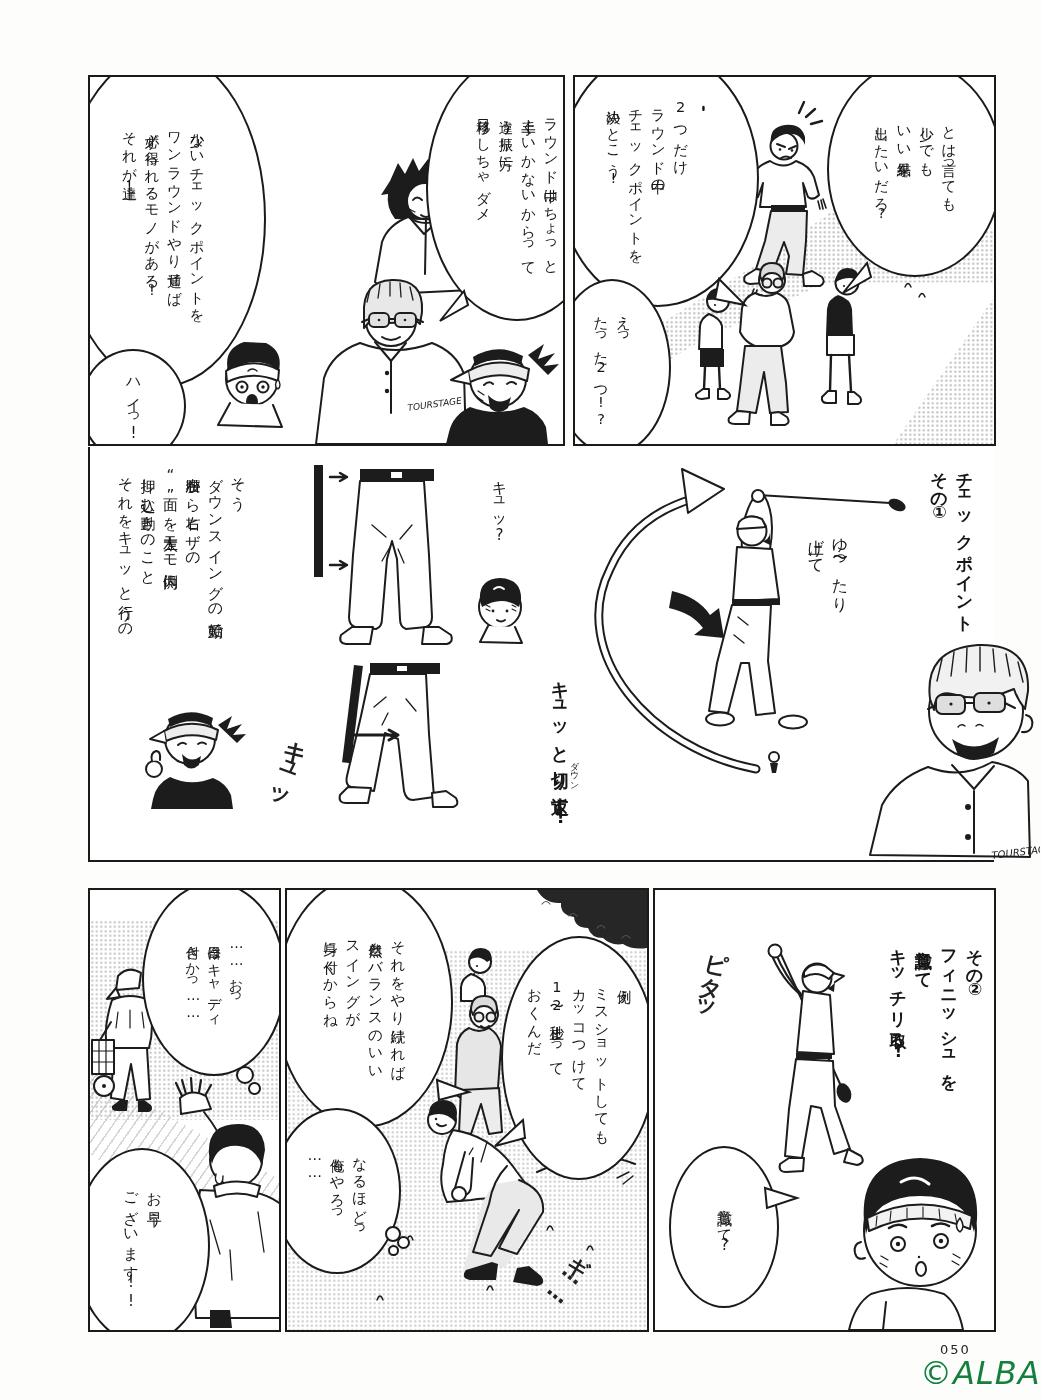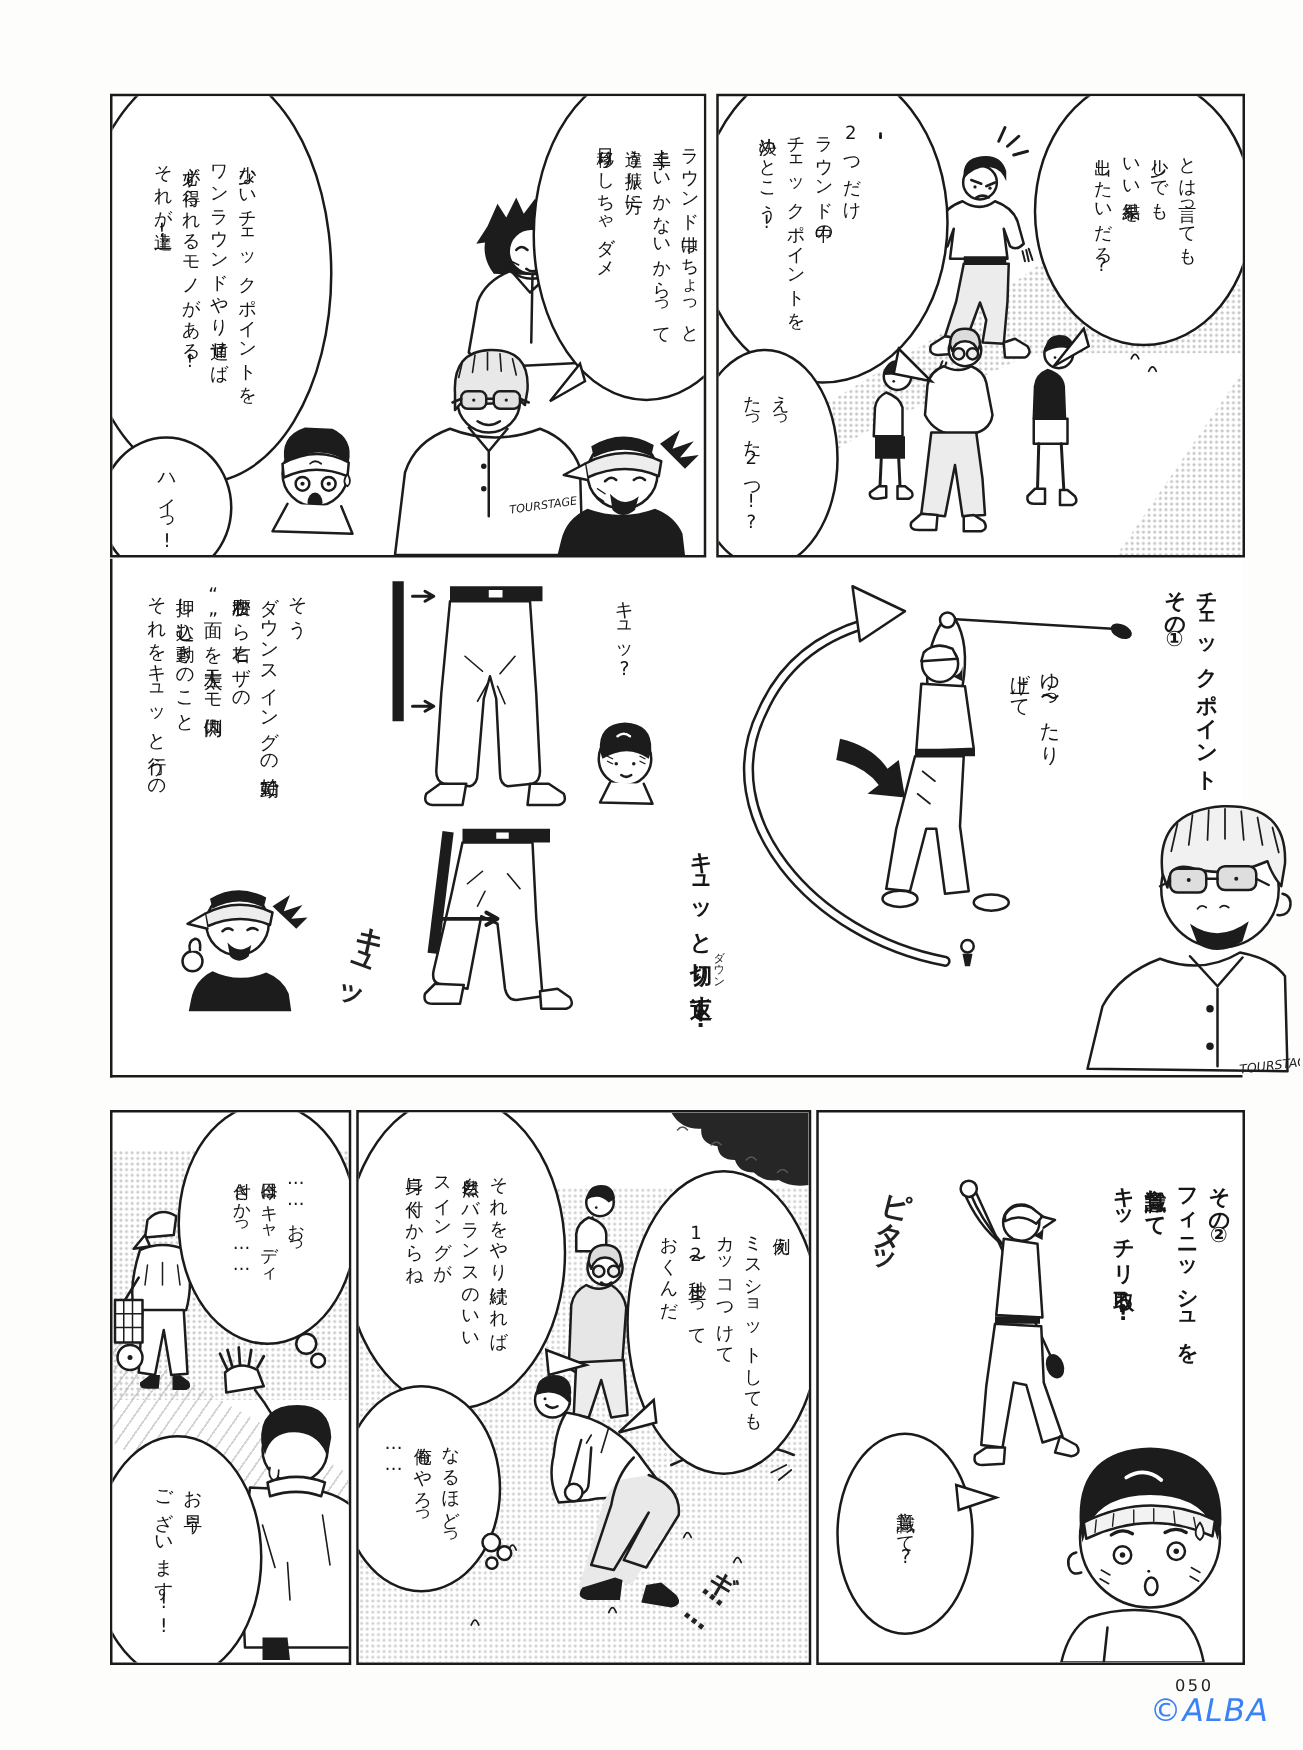--- a/index.html
+++ b/index.html
@@ -16,21 +16,21 @@
   .cap-plain{font-size:15px;line-height:1.5;letter-spacing:1px;}
   .kirikaeshi{font-size:18px;font-weight:bold;letter-spacing:1px;}
   ruby rt{font-size:9px;font-weight:normal;letter-spacing:0;}
   .sfx{position:absolute;font-weight:bold;color:#222;z-index:6;}
   .art{position:absolute;z-index:1;}
   .tone{position:absolute;z-index:0;background-image:radial-gradient(#8f8f8f 1px,rgba(0,0,0,0) 1.4px);background-size:4.5px 4.5px;}
   .speedlines{position:absolute;z-index:0;background:repeating-linear-gradient(125deg,rgba(0,0,0,0) 0 7px,#b3b3b3 7px 8.5px);opacity:.55;}
   .tail{position:absolute;z-index:6;overflow:visible;}
   .puff{position:absolute;background:#fff;border:2px solid #1a1a1a;border-radius:50%;z-index:6;}
   .footer-num{position:absolute;font-size:13px;letter-spacing:2px;color:#222;}
-  .footer-copy{position:absolute;font-size:25px;font-style:italic;color:#3b82f6;letter-spacing:1px;text-align:right;}
+  .footer-copy{position:absolute;font-size:32px;font-style:italic;color:#15803d;letter-spacing:1px;text-align:right;}
   svg .ln{stroke:#1c1c1c;stroke-width:2;fill:none;stroke-linecap:round;stroke-linejoin:round;}
 </style>
 </head>
 <body>
 
 <div class="page">
 
   <div class="panel" style="left:88px;top:75px;width:473px;height:367px;">
     <svg class="art" style="left:0;top:0;" width="473" height="367" viewBox="0 0 473 367">
       <g class="ln">

